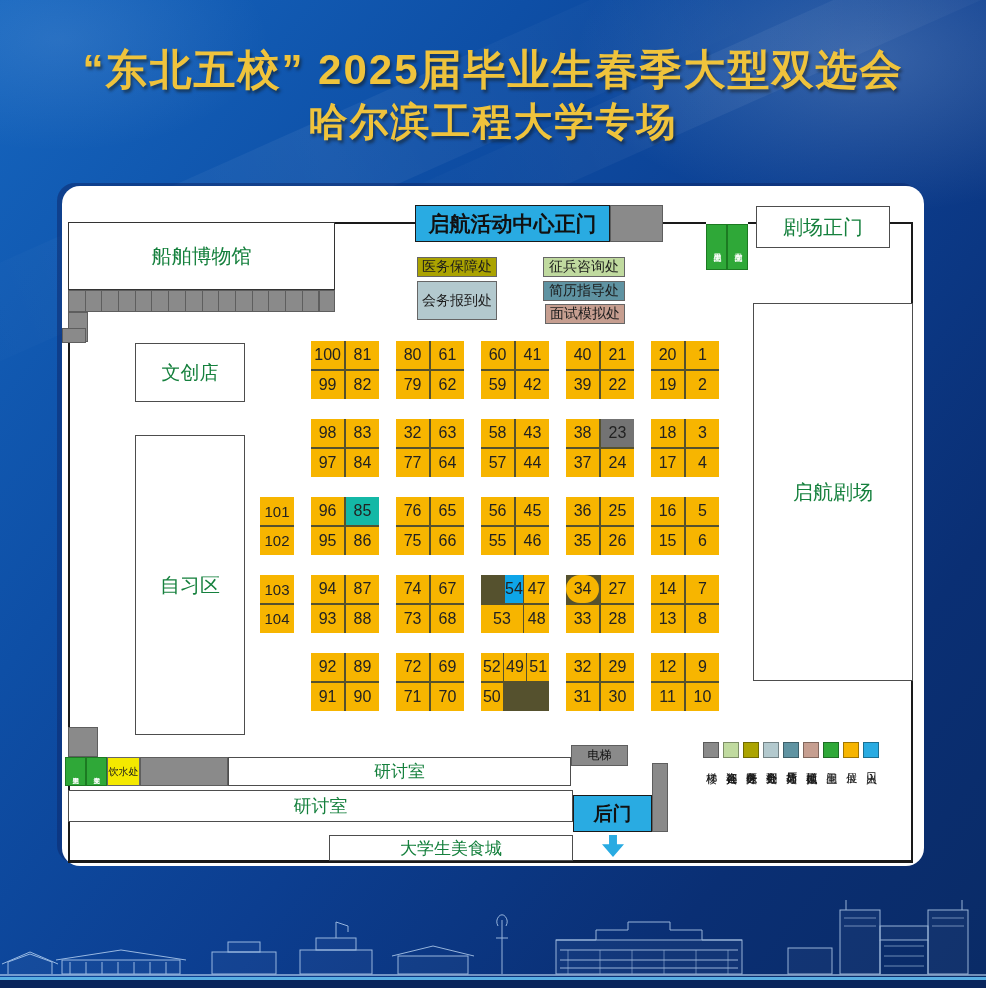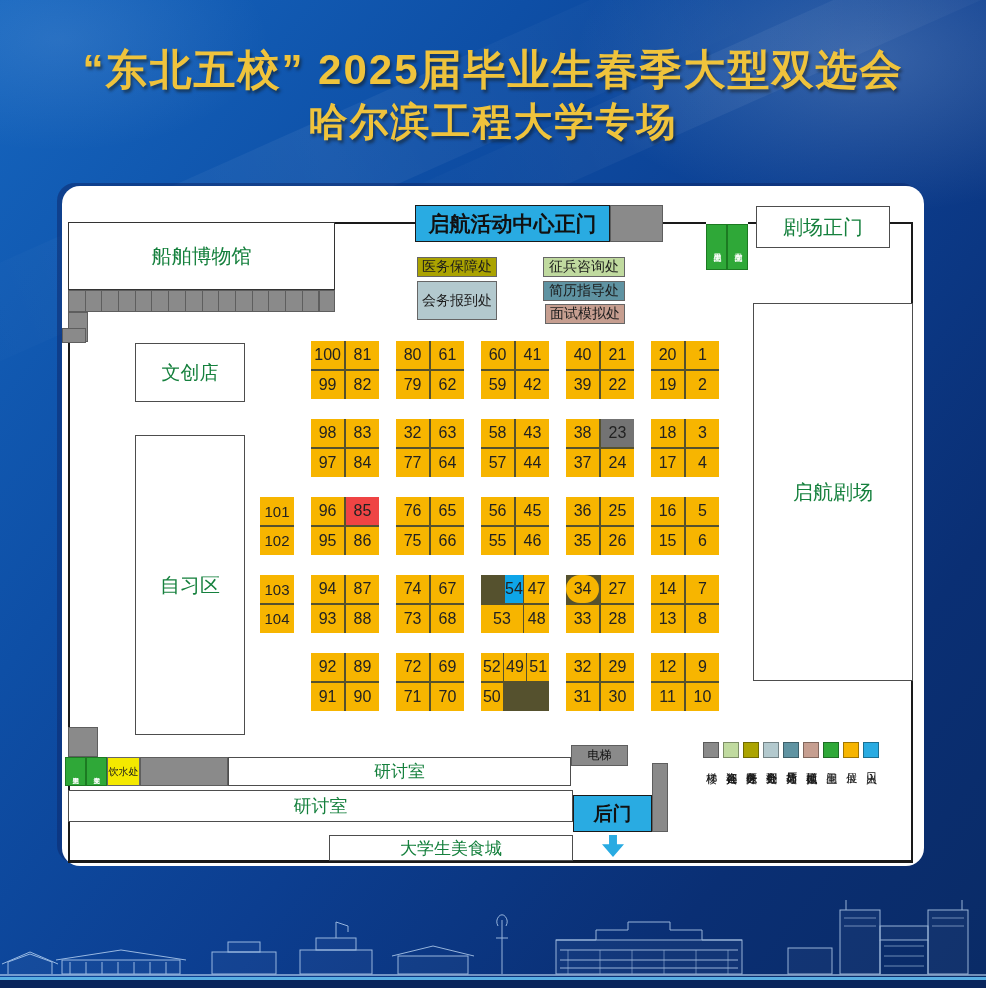--- a/index.html
+++ b/index.html
@@ -179,21 +179,21 @@
           <div class="booth-cell" style="background: rgb(247, 181, 0);">24</div>
         </div>
         <div class="booth-block" style="left: 589px; top: 233px; width: 68px; height: 58px; grid-template-columns: repeat(2, 1fr);">
           <div class="booth-cell" style="background: rgb(247, 181, 0);">18</div>
           <div class="booth-cell" style="background: rgb(247, 181, 0);">3</div>
           <div class="booth-cell" style="background: rgb(247, 181, 0);">17</div>
           <div class="booth-cell" style="background: rgb(247, 181, 0);">4</div>
         </div>
         <div class="booth-block" style="left: 249px; top: 311px; width: 68px; height: 58px; grid-template-columns: repeat(2, 1fr);">
           <div class="booth-cell" style="background: rgb(247, 181, 0);">96</div>
-          <div class="booth-cell" style="background: #ef4444;">85</div>
+          <div class="booth-cell" style="background: #14b8a6;">85</div>
           <div class="booth-cell" style="background: rgb(247, 181, 0);">95</div>
           <div class="booth-cell" style="background: rgb(247, 181, 0);">86</div>
         </div>
         <div class="booth-block" style="left: 334px; top: 311px; width: 68px; height: 58px; grid-template-columns: repeat(2, 1fr);">
           <div class="booth-cell" style="background: rgb(247, 181, 0);">76</div>
           <div class="booth-cell" style="background: rgb(247, 181, 0);">65</div>
           <div class="booth-cell" style="background: rgb(247, 181, 0);">75</div>
           <div class="booth-cell" style="background: rgb(247, 181, 0);">66</div>
         </div>
         <div class="booth-block" style="left: 419px; top: 311px; width: 68px; height: 58px; grid-template-columns: repeat(2, 1fr);">

